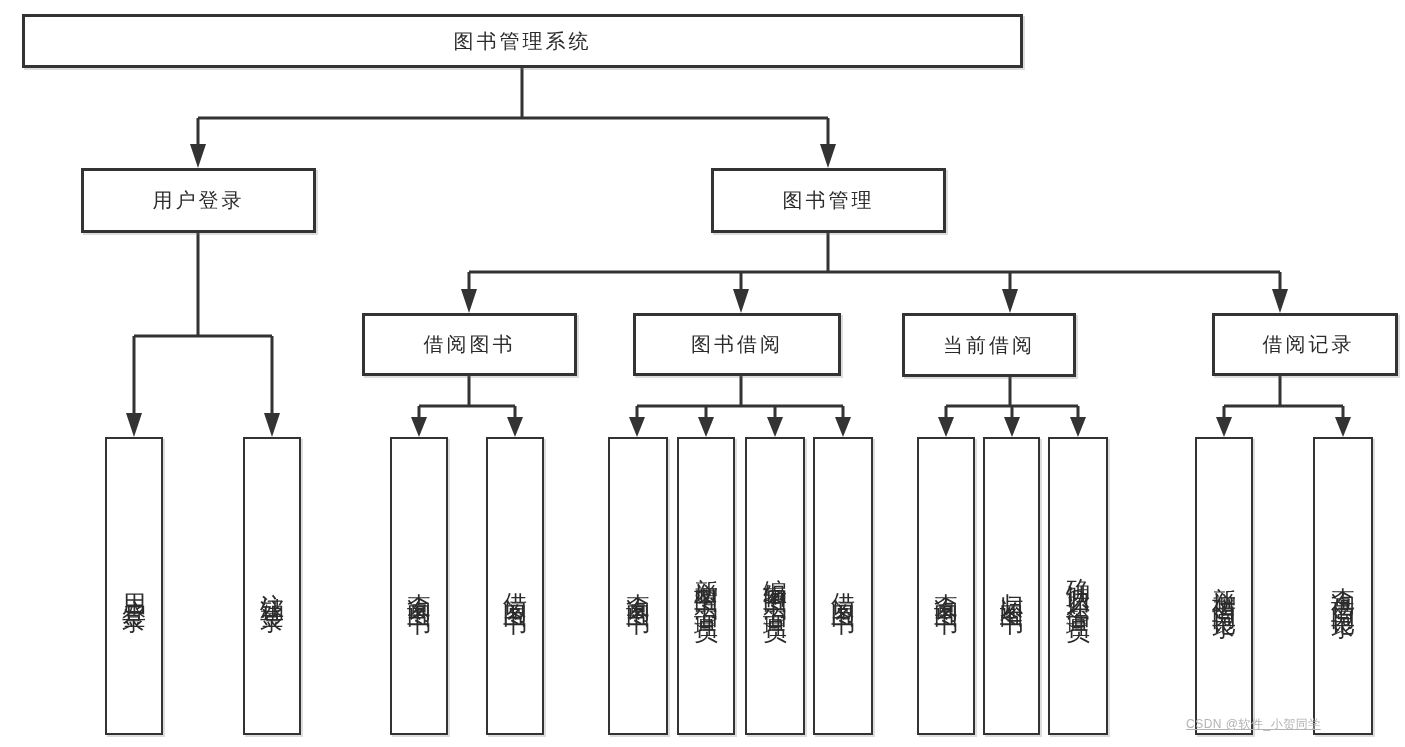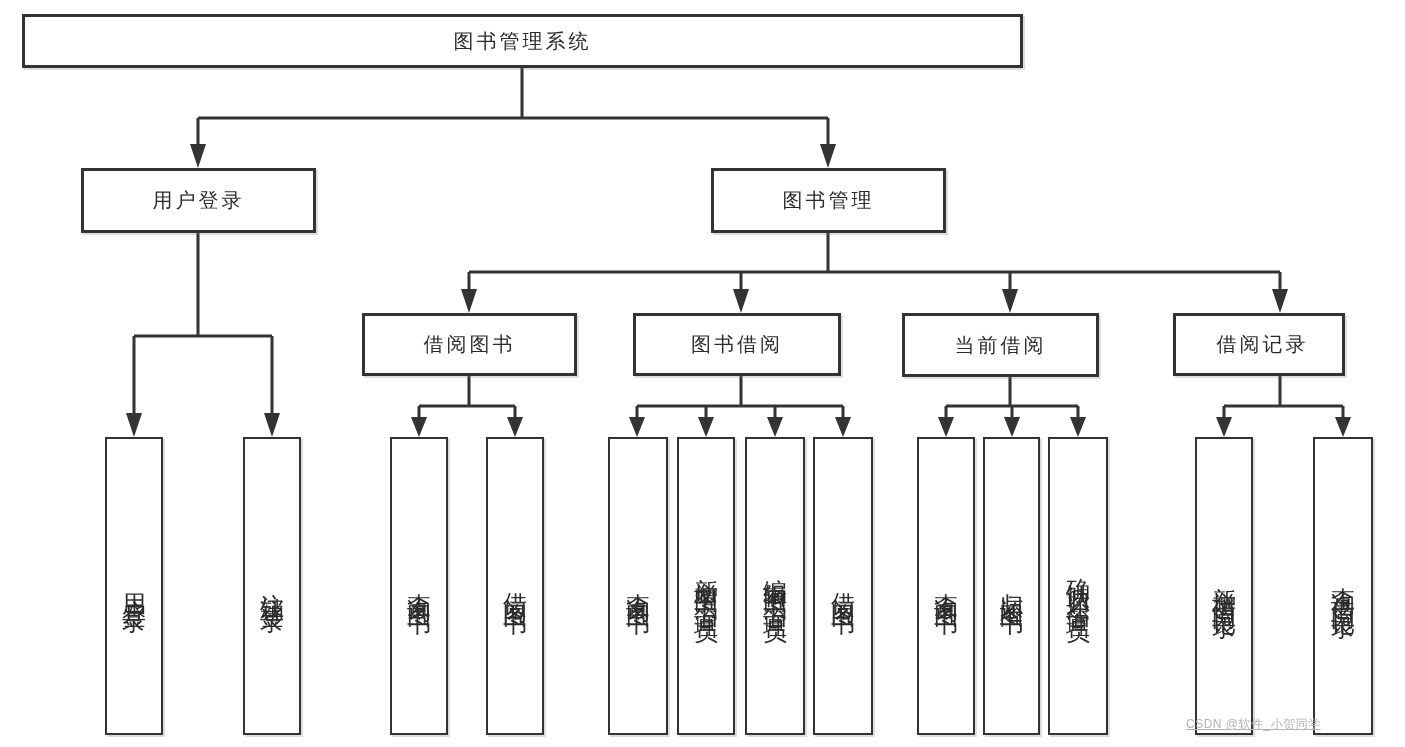--- a/index.html
+++ b/index.html
@@ -61,22 +61,22 @@
     color: var(--text);
     line-height: 1;
     white-space: nowrap;
   }
   
   .n-root  { left: 22px;   top: 14px;  width: 1001px; height: 54px; }
   .n-login { left: 81px;   top: 168px; width: 235px;  height: 65px; }
   .n-mgmt  { left: 711px;  top: 168px; width: 235px;  height: 65px; align-items: center; }
   .n-l3-0  { left: 362px;  top: 313px; width: 215px;  height: 63px; }
   .n-l3-1  { left: 633px;  top: 313px; width: 208px;  height: 63px; }
-  .n-l3-2  { left: 902px;  top: 313px; width: 197px;  height: 64px; }
-  .n-l3-3  { left: 1173px; top: 313px; width: 172px;  height: 63px; padding-left: 7px; }
+  .n-l3-2  { left: 902px;  top: 313px; width: 174px;  height: 64px; }
+  .n-l3-3  { left: 1212px; top: 313px; width: 186px;  height: 63px; padding-left: 7px; }
   
   .leaf { top: 437px; width: 58px; height: 298px; }
   .l-a0 { left: 105px; }
   .l-a1 { left: 243px; }
   .l-b0 { left: 390px; }
   .l-b1 { left: 486px; }
   .l-c0 { left: 608px; width: 60px; }
   .l-c1 { left: 677px; }
   .l-c2 { left: 745px; width: 60px; }
   .l-c3 { left: 813px; width: 60px; }

